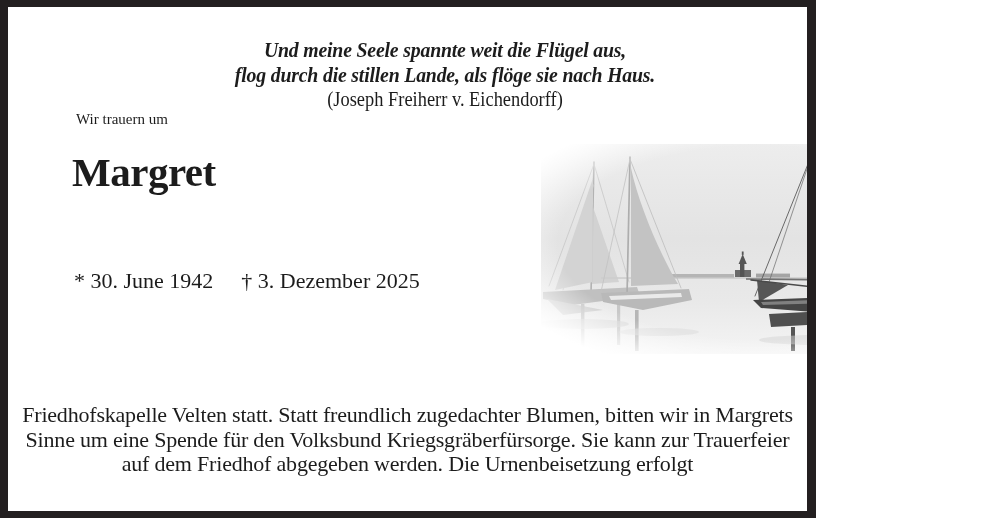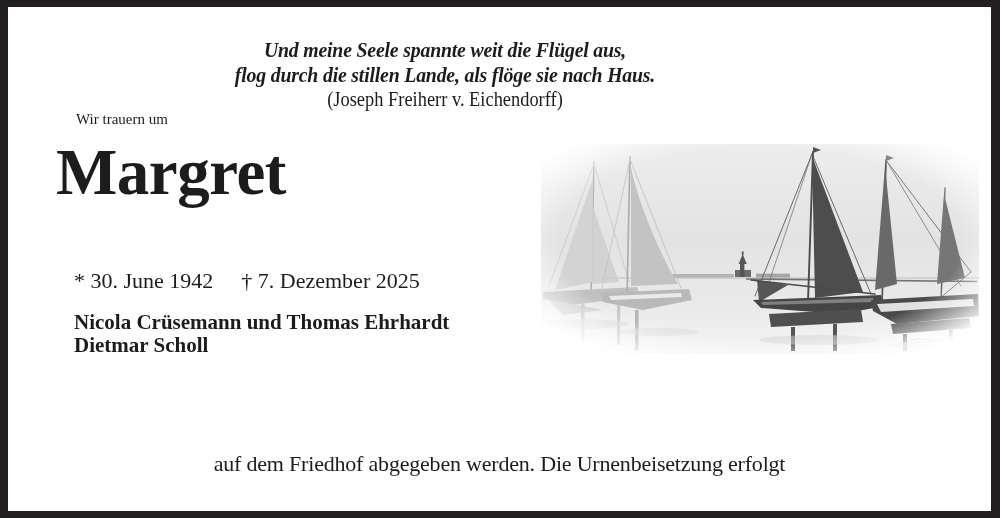--- a/index.html
+++ b/index.html
@@ -3,21 +3,21 @@
 <meta charset="utf-8">
 <style>
   * { margin: 0; padding: 0; box-sizing: border-box; }
   html, body { background: #ffffff; }
   body {
     font-family: "Liberation Serif", "DejaVu Serif", serif;
     color: #1c1c1c;
   }
   .notice {
     position: relative;
-    width: 1000px;
+    width: 816px;
     height: 518px;
     background: #ffffff;
     border-style: solid;
     border-color: #231f20;
     border-width: 7px 9px 7px 8px;
     overflow: hidden;
   }
   
   .quote-block {
     position: absolute;
@@ -44,23 +44,23 @@
   
   .intro {
     position: absolute;
     left: 68px;
     top: 104px;
     font-size: 15px;
     text-align: center;
   }
   .deceased-name {
     position: absolute;
-    left: 48px;
+    left: 64px;
     top: 136px;
-    font-size: 65px;
+    font-size: 41px;
     line-height: 58px;
     font-weight: bold;
     letter-spacing: -0.5px;
     white-space: nowrap;
   }
   .dates {
     position: absolute;
     left: 66px;
     top: 261px;
     font-size: 22px;
@@ -107,32 +107,28 @@
     <div class="quote-attr">(Joseph Freiherr v. Eichendorff)</div>
   </div>
 
   <div class="intro">Wir trauern um</div>
 
   <h1 class="deceased-name">
     <span>Margret</span><br>
   </h1>
 
   <div class="dates">
-    <span class="birth">* 30. June 1942</span><span class="death">† 7. Dezember 2025</span>
-  </div>
-
-  <div class="mourners">
-    <span>Nicola Crüsemann und Thomas Ehrhardt</span><br>
-    <span>Dietmar Scholl</span>
-  </div>
+    <span class="birth">* 30. June 1942</span><span class="death">† 3. Dezember 2025</span>
+  </div>
+
 
   <div class="announcement">
     <br>
-    <br>
-    <br>
+    <span>Friedhofskapelle Velten statt. Statt freundlich zugedachter Blumen, bitten wir in Margrets</span><br>
+    <span>Sinne um eine Spende für den Volksbund Kriegsgräberfürsorge. Sie kann zur Trauerfeier</span><br>
     <span>auf dem Friedhof abgegeben werden. Die Urnenbeisetzung erfolgt</span><br>
   </div>
 
   <div class="etching">
     <svg viewBox="0 0 438 210" preserveAspectRatio="none" role="img" aria-hidden="true">
       <defs>
         <linearGradient id="bgg" x1="0" y1="0" x2="0" y2="1">
           <stop offset="0" stop-color="#ededed"></stop>
           <stop offset="0.45" stop-color="#e3e3e3"></stop>
           <stop offset="0.75" stop-color="#e9e9e9"></stop>

